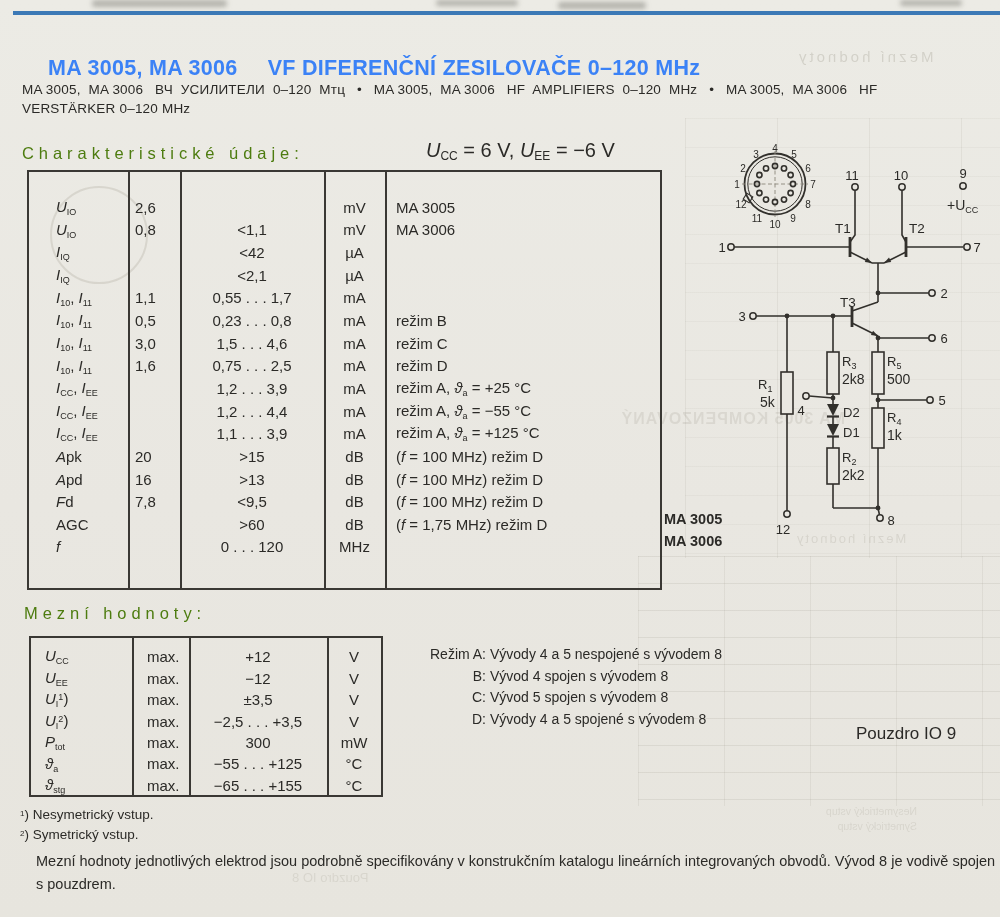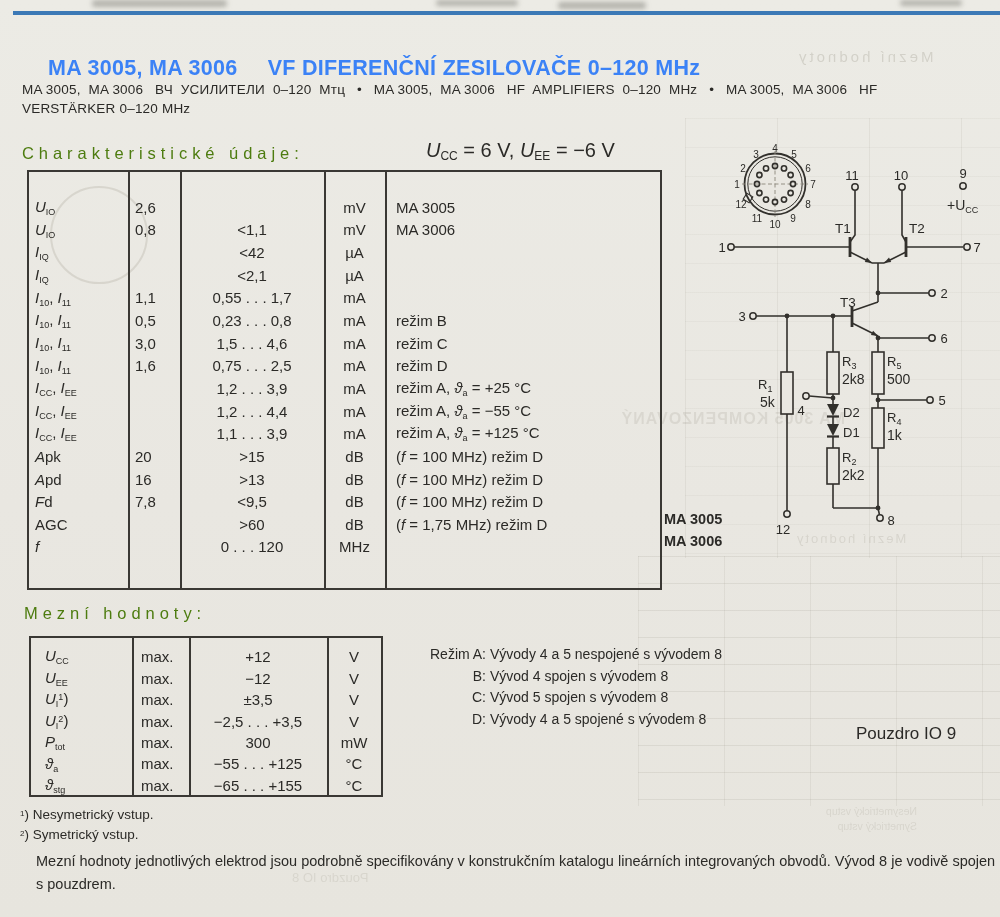--- a/index.html
+++ b/index.html
@@ -38,23 +38,23 @@
   
   .tbl{position:absolute;border:2px solid #3a3834;box-sizing:border-box;background:rgba(0,0,0,0);}
   .t1{left:27px;top:170px;width:635px;height:420px;}
   .t2{left:29px;top:636px;width:354px;height:161px;}
   .vline{position:absolute;top:0;bottom:0;width:1.6px;background:#3a3834;}
   .t1 .rows{padding-top:24px;}
   .t2 .rows{padding-top:8px;}
   .trow{display:grid;align-items:center;font-size:15px;}
   .t1 .trow{grid-template-columns:99px 52px 144px 61px 1fr;height:22.65px;}
   .t2 .trow{grid-template-columns:101px 57px 138px 1fr;height:21.45px;}
-  .c1{padding-left:6px;} .c2{padding-left:7px;} .c3{text-align:center;} .c4{text-align:center;}
+  .c1{padding-left:27px;} .c2{padding-left:7px;} .c3{text-align:center;} .c4{text-align:center;}
   .c5{padding-left:11px;}
-  .l1{padding-left:14px;} .l2{padding-left:9px;} .l3{text-align:center;} .l4{text-align:center;}
+  .l1{padding-left:14px;} .l2{padding-left:15px;} .l3{text-align:center;} .l4{text-align:center;}
   sub{font-size:.60em;vertical-align:-.28em;letter-spacing:0;}
   sup{font-size:.60em;vertical-align:.42em;letter-spacing:0;}
   i{font-style:italic;}
   
   .devlabels{position:absolute;left:664px;top:508px;font-weight:bold;font-size:14.5px;line-height:22px;}
   .rezim{position:absolute;left:424px;top:644px;display:grid;grid-template-columns:62px 1fr;
          column-gap:4px;font-size:14px;line-height:21.5px;}
   .rezim .pref{text-align:right;white-space:nowrap;}
   .footnotes{position:absolute;left:20px;top:804px;font-size:13.5px;line-height:19px;}
   .bottomnote{position:absolute;left:22px;top:850px;width:966px;font-size:14.5px;line-height:23px;margin-left:14px;}

